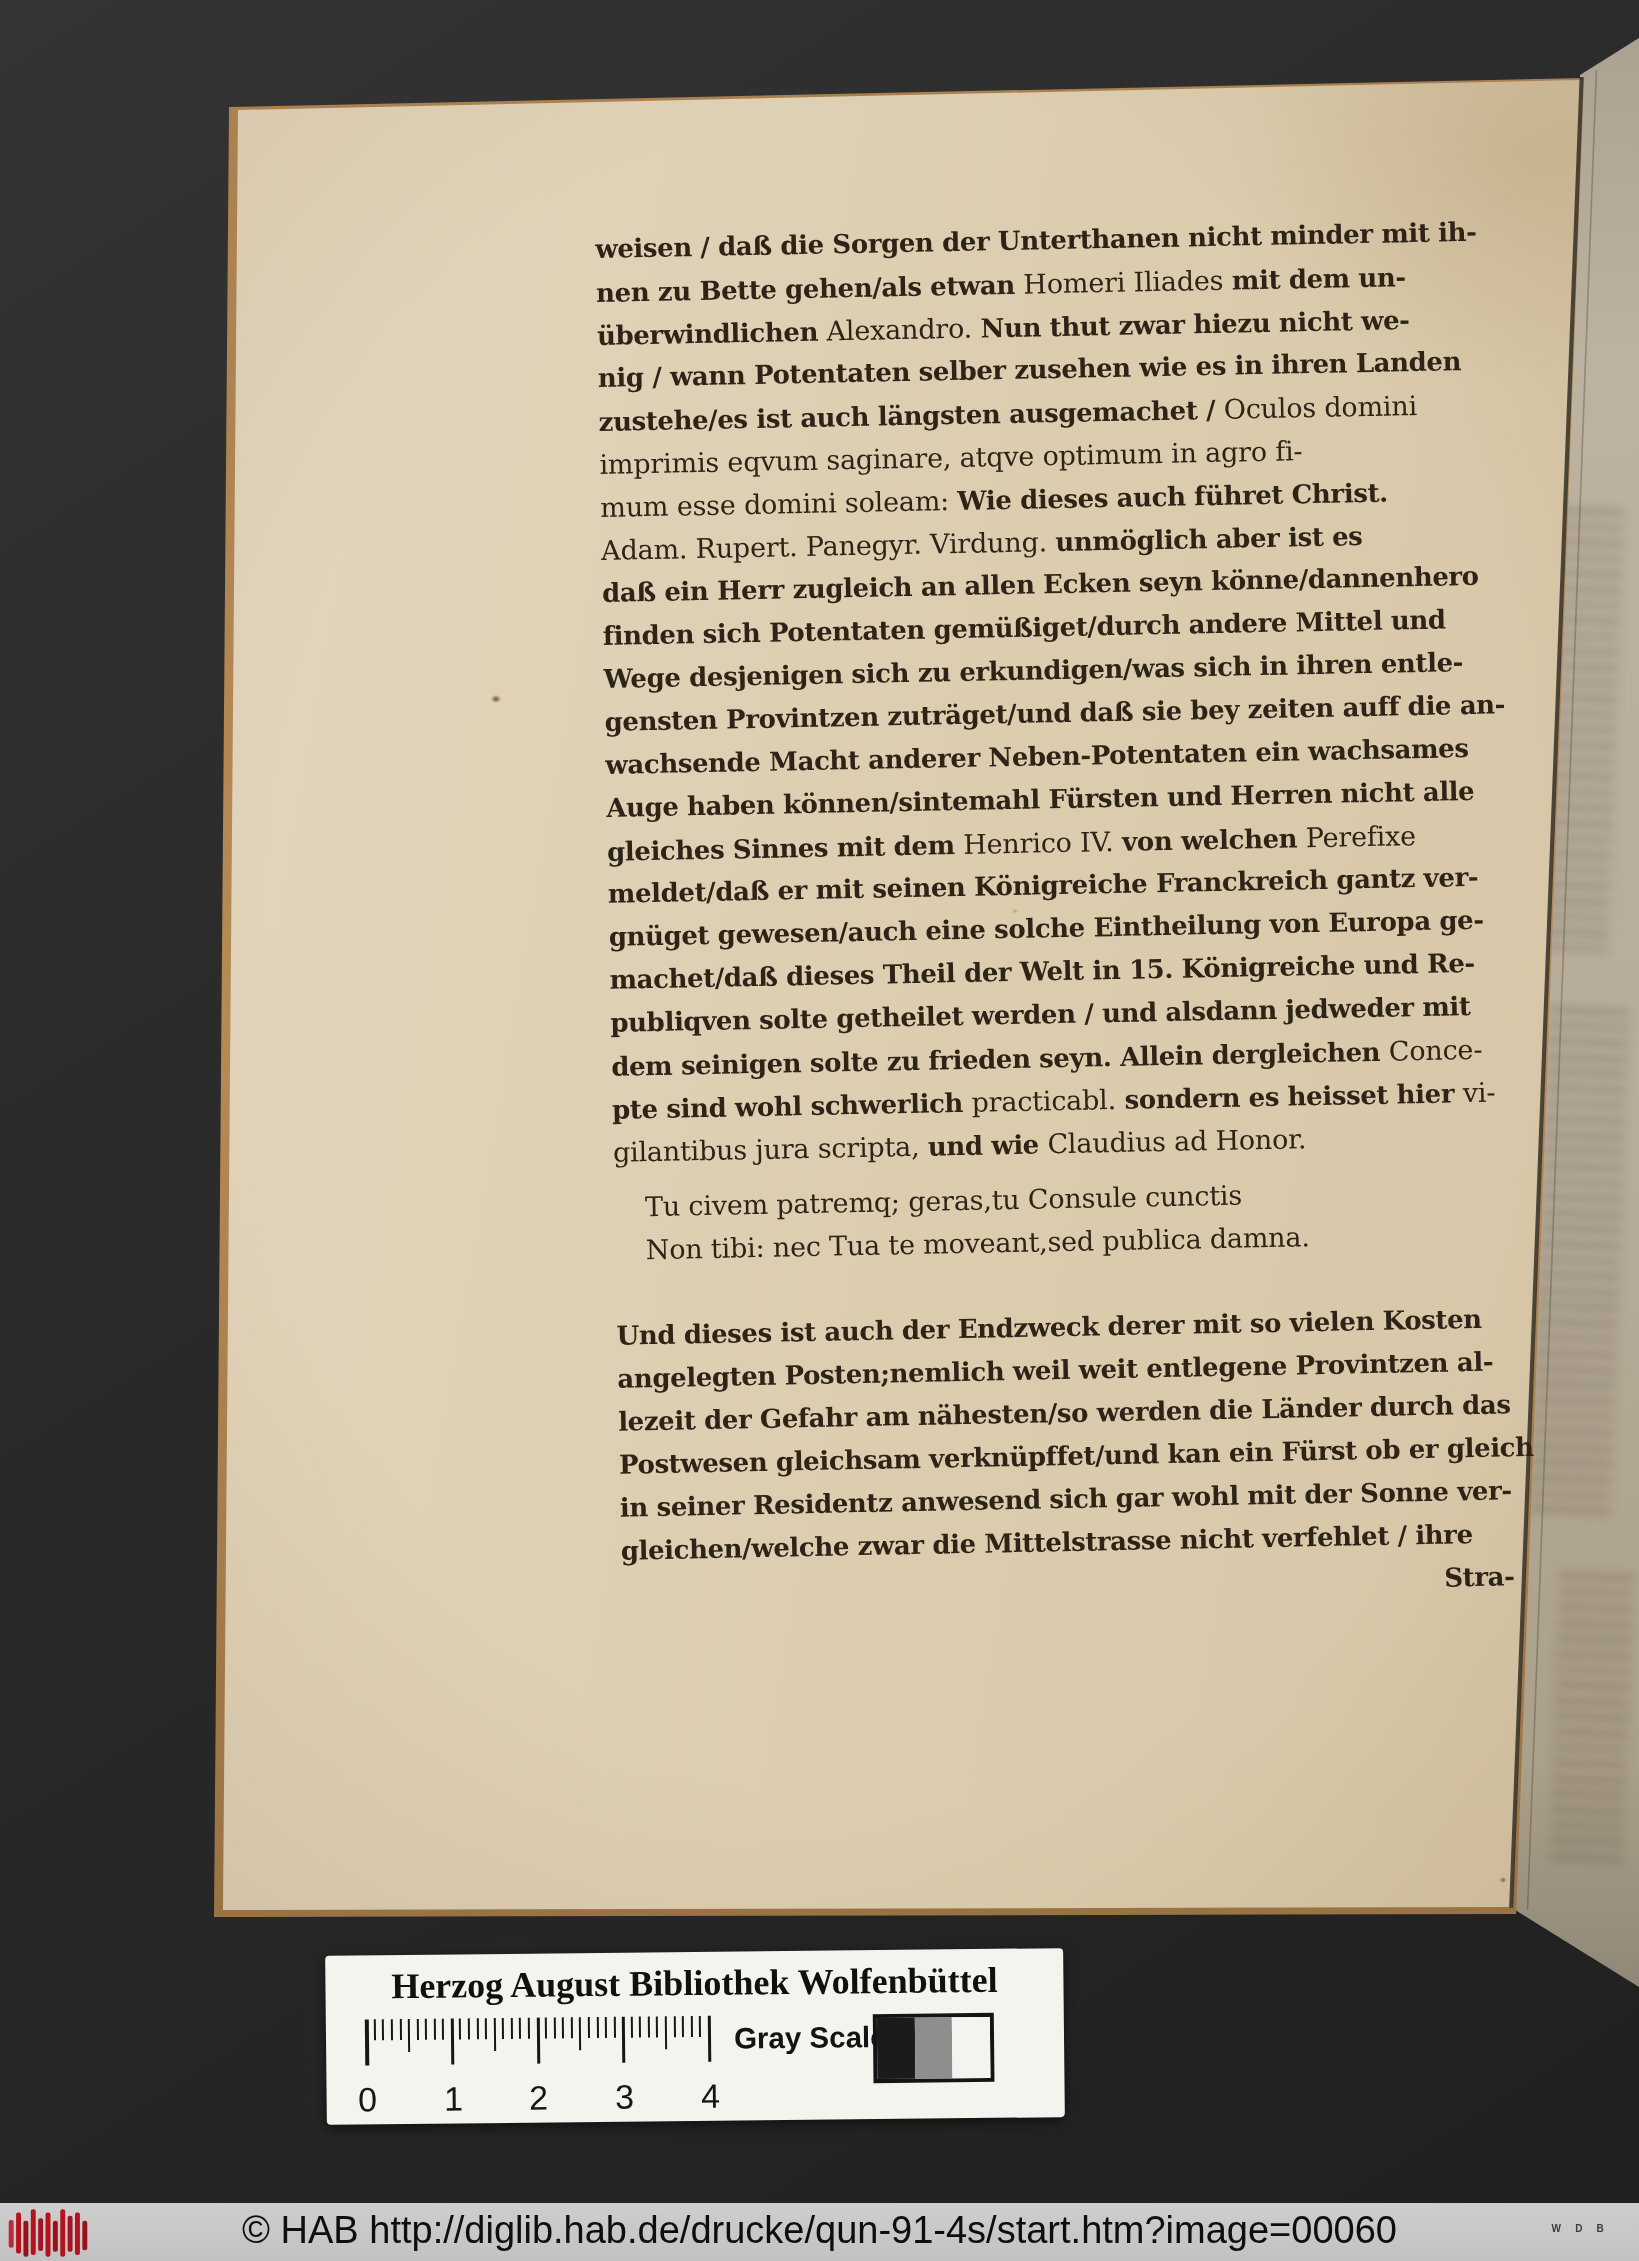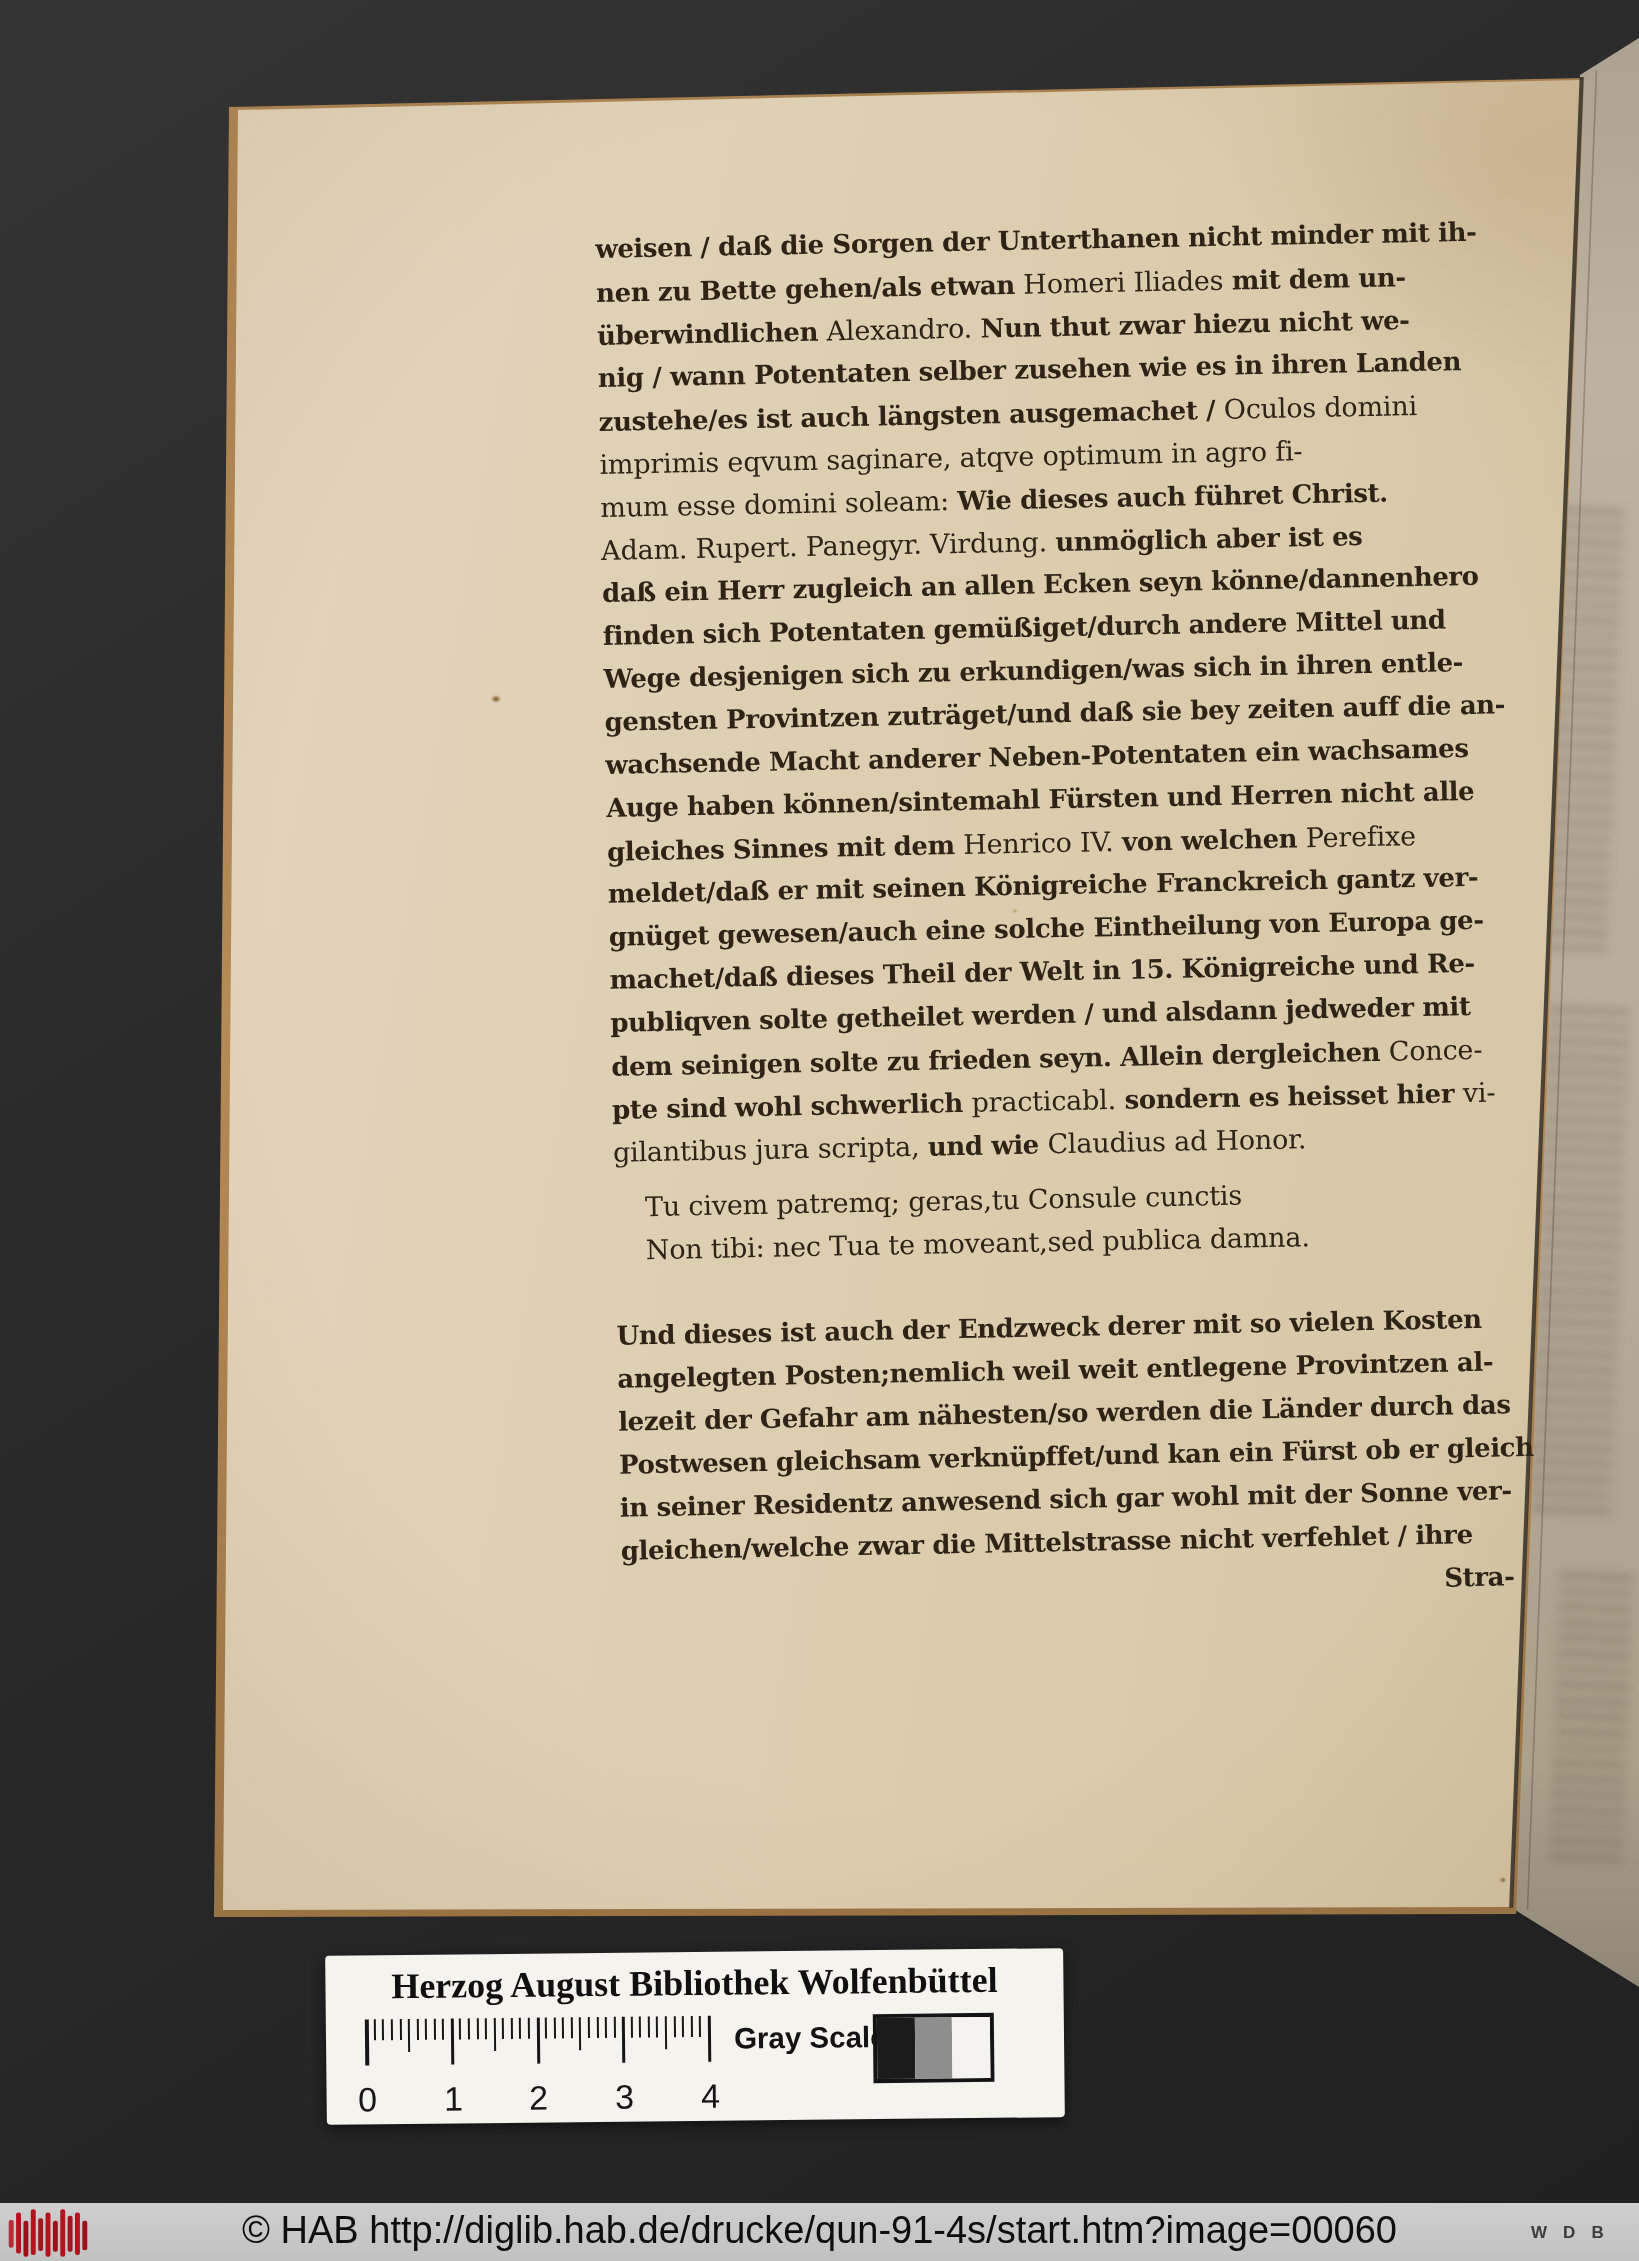--- a/index.html
+++ b/index.html
@@ -57,21 +57,21 @@
   .gs-box{position:absolute;left:547px;top:64px;width:113px;height:61px;border:4.1px solid #141414;
     background:#fff;display:flex;}
   .gs-patch{flex:1;}
 
   
   .caption-bar{position:absolute;left:0;top:2203px;width:1639px;height:58px;
     background:linear-gradient(#cecece,#c2c2c2);font-family:Liberation Sans, sans-serif;}
   .caption-text{position:absolute;left:0;right:0;top:50%;transform:translateY(-54%);
     text-align:center;font-size:38px;color:#0e0e0e;}
   .logo{position:absolute;left:6.6px;top:2.5px;}
-  .wdb{position:absolute;right:29.5px;top:19.7px;font-size:17px;font-weight:700;
+  .wdb{position:absolute;right:29.5px;top:19.7px;font-size:10px;font-weight:700;
     letter-spacing:5.7px;color:#3c3c3c;margin-left:16px;}
 </style>
 </head>
 <body>
 
 <div class="scene">
 
   <div class="layer strip">
     <div class="streak" style="left:1526px;top:508px;width:90px;height:443px;"></div>
     <div class="streak" style="left:1538px;top:1008px;width:82px;height:508px;"></div>

